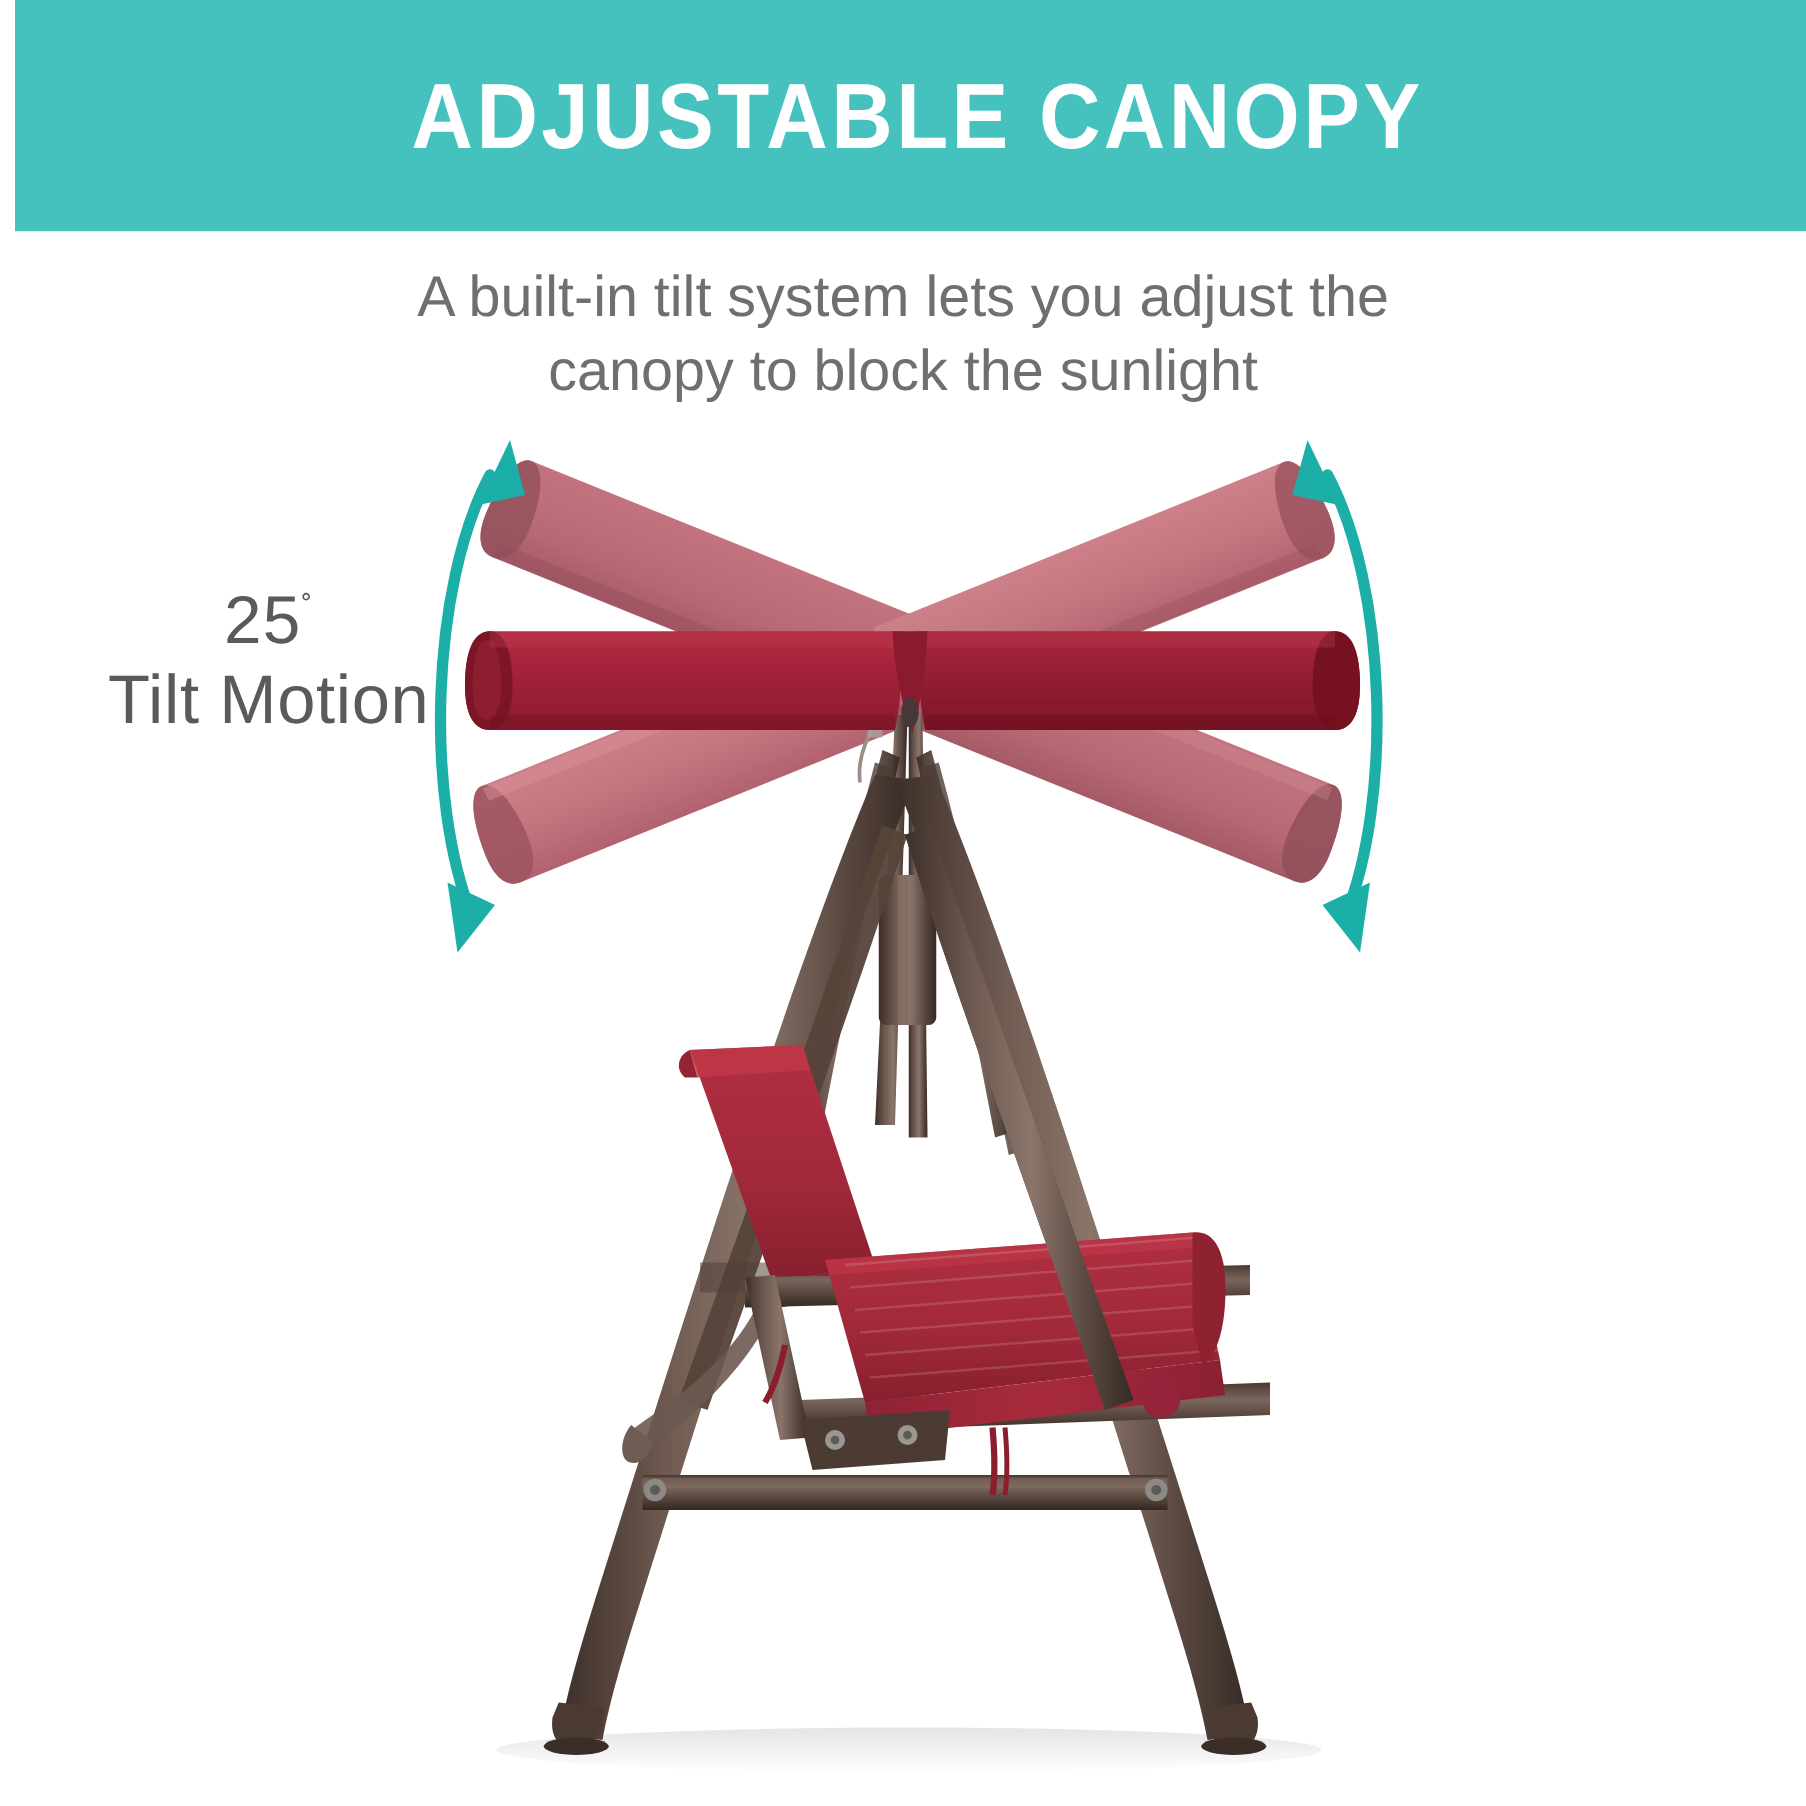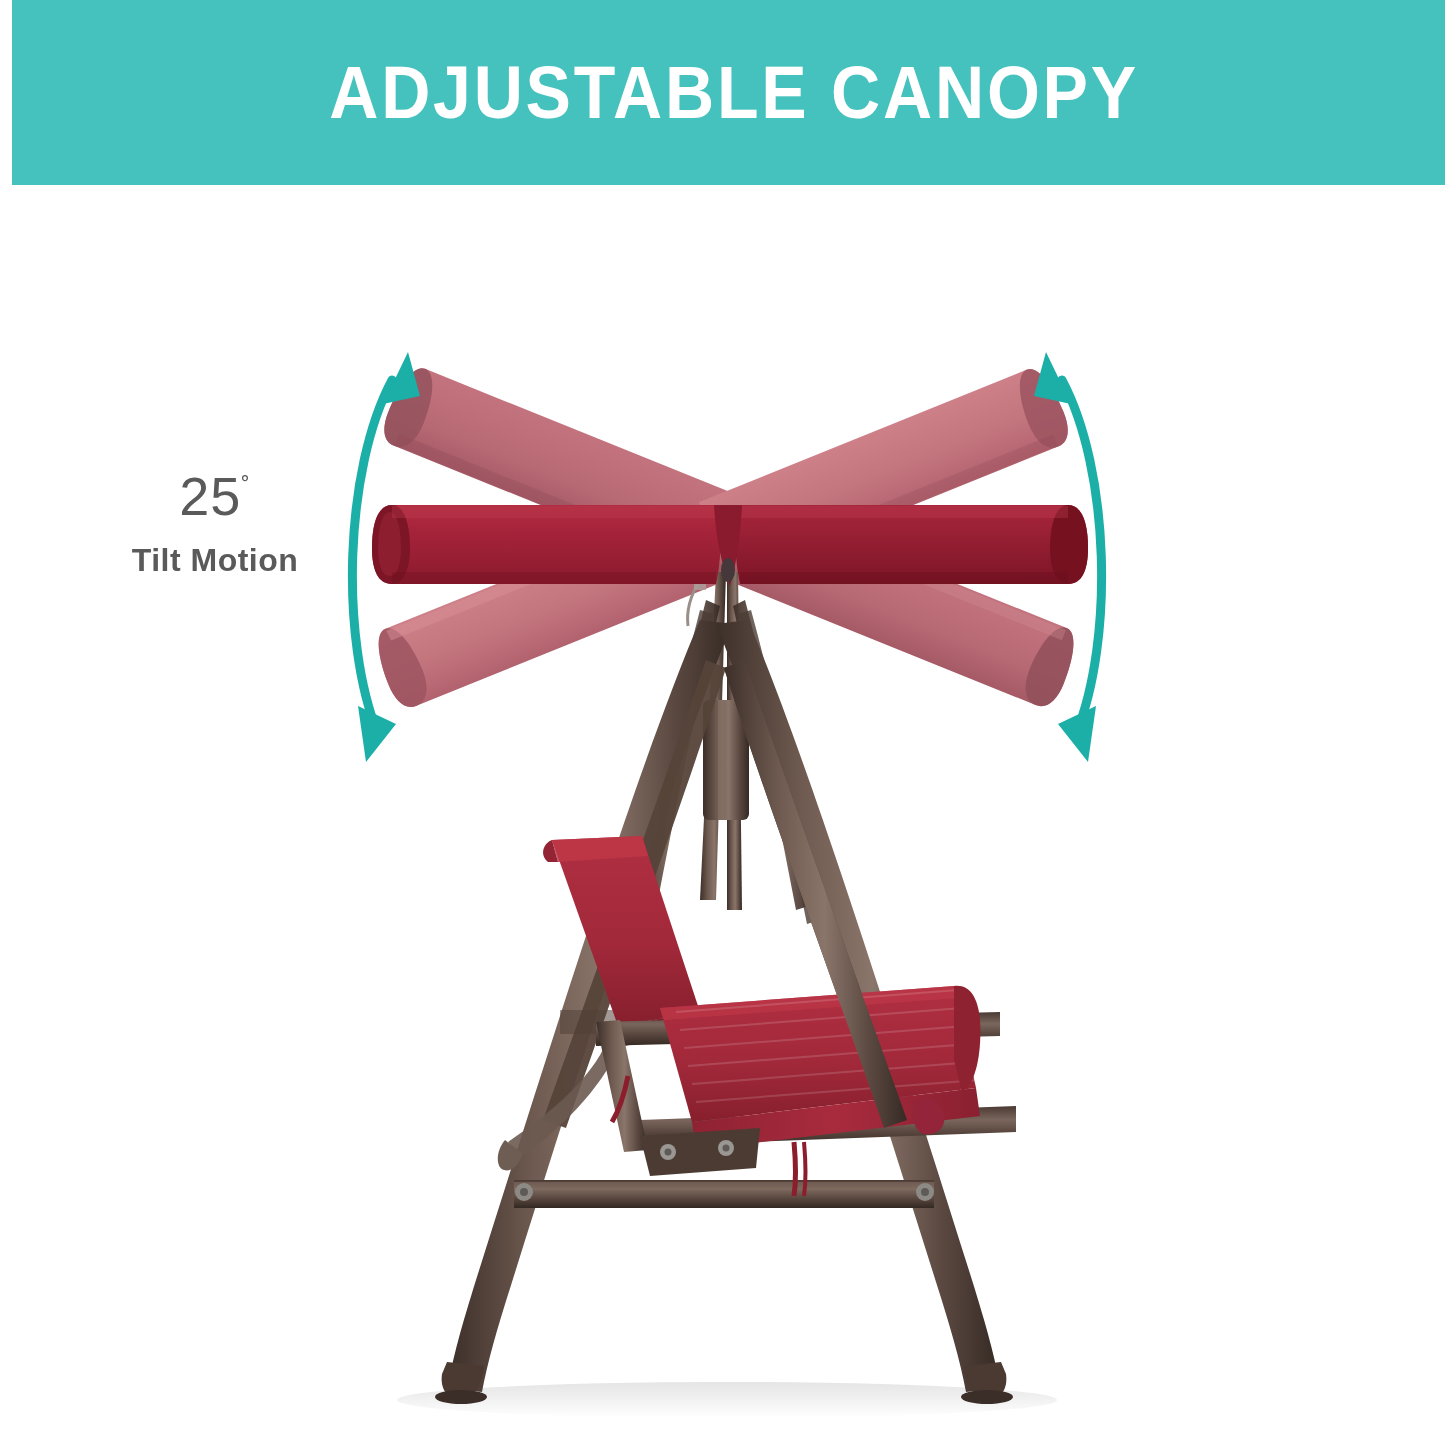--- a/index.html
+++ b/index.html
@@ -70,25 +70,24 @@
     font-size: 54px;
     line-height: 1.05;
     letter-spacing: 1px;
   }
   .annotation .deg sup {
     font-size: 26px;
     vertical-align: super;
     line-height: 0;
   }
   .annotation .lbl {
-    font-size: 32px;
+    font-size: 55px;
     line-height: 1.1;
-    margin-top: 18px;
+    margin-top: 4px;
     letter-spacing: 0.5px;
-    font-weight: bold;
   }
 
   
   .stage {
     position: absolute;
     left: 0;
     top: 0;
     width: 1445px;
     height: 1445px;
   }
@@ -96,20 +95,24 @@
 </style>
 </head>
 <body>
 
 <div id="page">
 
   <div class="banner">
     <div class="banner-title">ADJUSTABLE CANOPY</div>
   </div>
 
+  <div class="subtitle">
+    <span>A built-in tilt system lets you adjust the</span>
+    <span>canopy to block the sunlight</span>
+  </div>
 
   <div class="annotation">
     <div class="deg">
       <span>25</span><sup>˚</sup>
     </div>
     <div class="lbl">Tilt Motion</div>
   </div>
 
   <div class="stage">
     <svg width="1445" height="1445" viewBox="0 0 1445 1445" xmlns="http://www.w3.org/2000/svg">

